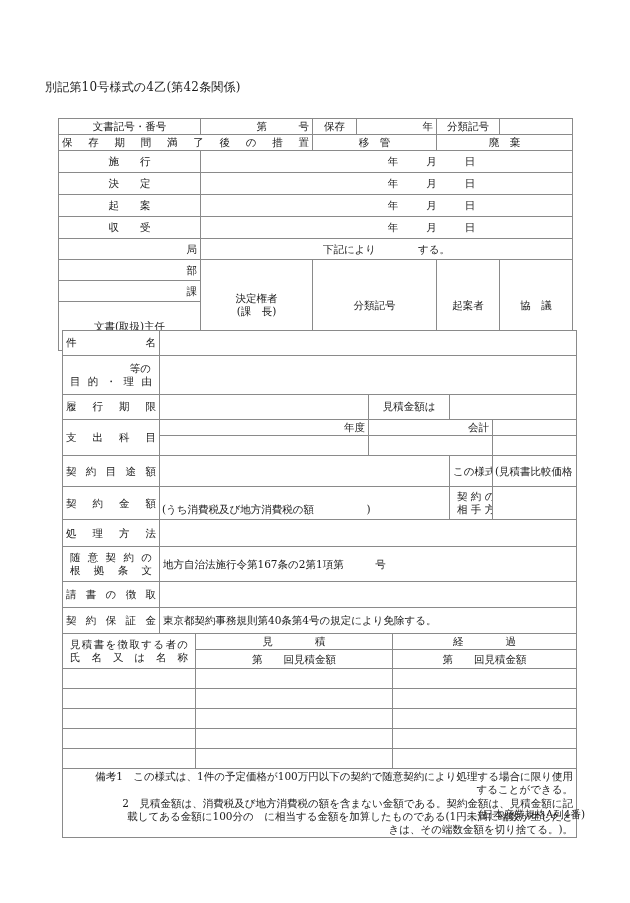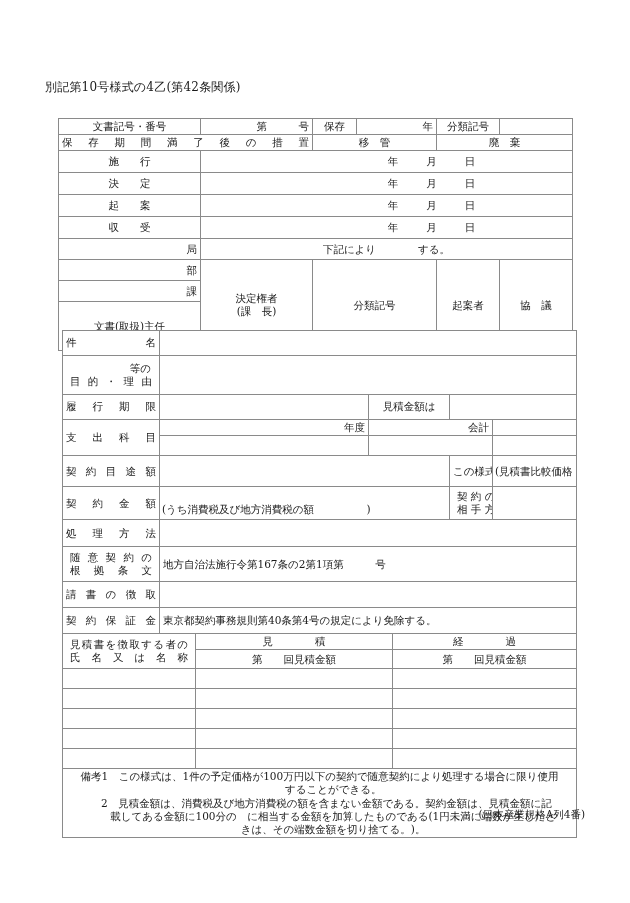--- a/index.html
+++ b/index.html
@@ -43,21 +43,21 @@
   
   .ymd{display:flex;justify-content:center;gap:28px;padding-left:90px;}
   .ymd span{display:inline-block;}
 
   
   #t1{left:58px;top:118px;width:514px;}
   
   #t2{left:62px;top:330px;width:514px;}
 
   .note{
-    font-size:10.5px;line-height:1.5;text-align:center;
+    font-size:10.5px;line-height:1.5;text-align:right;
     white-space:normal;padding:4px 6px 5px 6px;
     vertical-align:top;
   }
   .note p{margin:0;text-indent:0;}
   .note p.n1{padding-left:0;}
   .note p.n1b{padding-left:2.6em;}
   .note p.n2{padding-left:1.3em;}
   .note p.n2b{padding-left:2.6em;}
 
   .footer-note{

